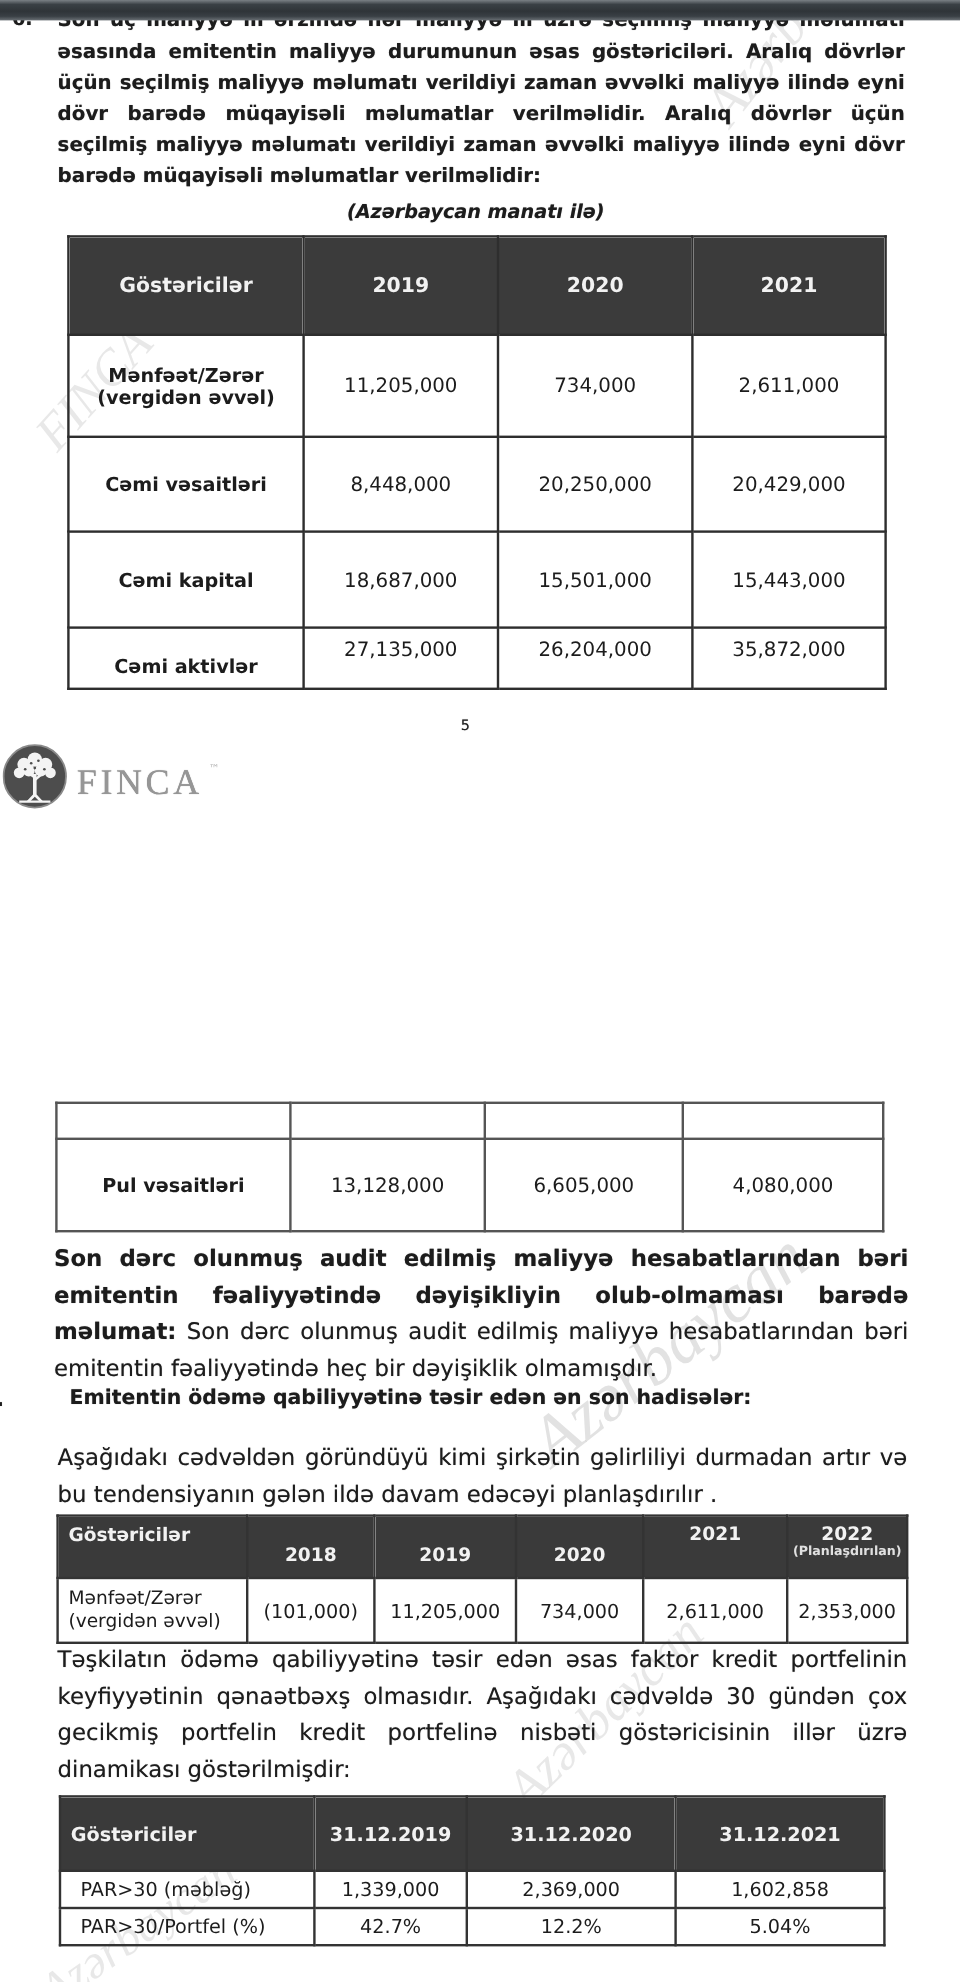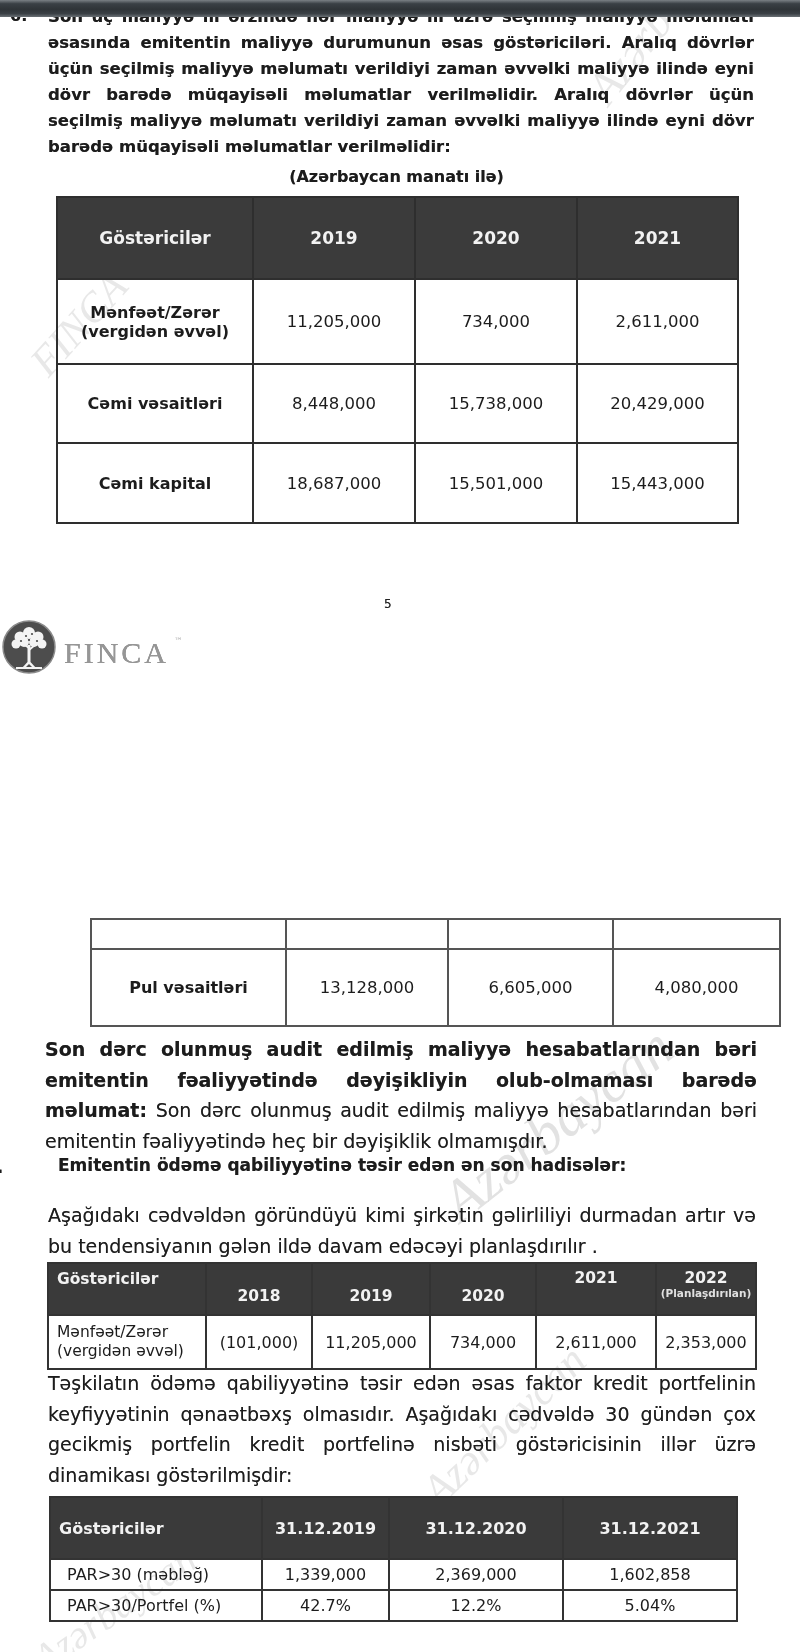--- a/index.html
+++ b/index.html
@@ -12,37 +12,37 @@
   .scan{text-shadow:0 0 0.6px rgba(20,20,20,0.55);}
   .justify{text-align:justify;}
   .bold{font-weight:bold;}
 
   
   .item-no{font-weight:bold;font-size:16px;}
   .body-par{font-size:16.5px;line-height:26px;}
   .body-par2{font-size:19px;line-height:30.5px;}
 
   
-  .caption{font-weight:bold;font-size:16px;}
+  .caption{font-weight:bold;font-size:16px;font-style:italic;}
 
   
   table{border-collapse:collapse;table-layout:fixed;}
   td,th{overflow:hidden;}
 
   
   .t1{width:681px;}
   .t1 th,.t1 td{border:2px solid #2e2e2e;}
   .t1 th{background:#3b3b3b;color:#f2f2f2;font-size:17px;font-weight:bold;text-align:center;}
   .t1 td.lbl{font-weight:bold;font-size:16px;text-align:center;}
   .t1 td.val{font-size:16.5px;text-align:center;font-weight:normal;}
   .t1 tr.last td.lbl{vertical-align:bottom;padding-bottom:8px;}
   .t1 tr.last td.val{vertical-align:top;padding-top:8px;}
 
   
-  .t2f{width:689px;margin-left:44px;}
+  .t2f{width:689px;}
   .t2f td{border:2px solid #555;}
   .t2f td.lbl{font-weight:bold;font-size:16px;text-align:center;}
   .t2f td.val{font-size:16.5px;text-align:center;border-radius:20px;}
 
   
   .t3{width:708px;}
   .t3 th,.t3 td{border:2px solid #333;}
   .t3 th{background:#3a3a3a;color:#f2f2f2;font-size:15.5px;font-weight:bold;text-align:center;}
   .t3 th.hlbl{text-align:left;vertical-align:top;padding:6px 0 0 8px;}
   .t3 th.low{vertical-align:bottom;padding-bottom:9px;}
@@ -109,28 +109,34 @@
     </tr>
     <tr style="height:85px">
       <td class="lbl">Mənfəət/Zərər (vergidən əvvəl)</td>
       <td class="val">11,205,000</td>
       <td class="val">734,000</td>
       <td class="val">2,611,000</td>
     </tr>
     <tr style="height:79px">
       <td class="lbl">Cəmi vəsaitləri</td>
       <td class="val">8,448,000</td>
-      <td class="val">15,738,000</td>
+      <td class="val">20,250,000</td>
       <td class="val">20,429,000</td>
     </tr>
     <tr style="height:80px">
       <td class="lbl">Cəmi kapital</td>
       <td class="val">18,687,000</td>
       <td class="val">15,501,000</td>
       <td class="val">15,443,000</td>
+    </tr>
+    <tr class="last" style="height:51px">
+      <td class="lbl">Cəmi aktivlər</td>
+      <td class="val">27,135,000</td>
+      <td class="val">26,204,000</td>
+      <td class="val">35,872,000</td>
     </tr>
   </tbody>
     </table>
 
   <div class="abs pageno scan" style="left:384px;top:597px;">5</div>
 
   <div class="abs" style="left:2px;top:618px;width:240px;height:62px;">
     <svg width="56" height="60" viewBox="0 0 56 60" style="position:absolute;left:0;top:0;">
       <circle cx="27" cy="29" r="26" fill="#4d4d4d"></circle>
       <circle cx="27" cy="29" r="26" fill="none" stroke="#8a8a8a" stroke-width="1.5"></circle>

